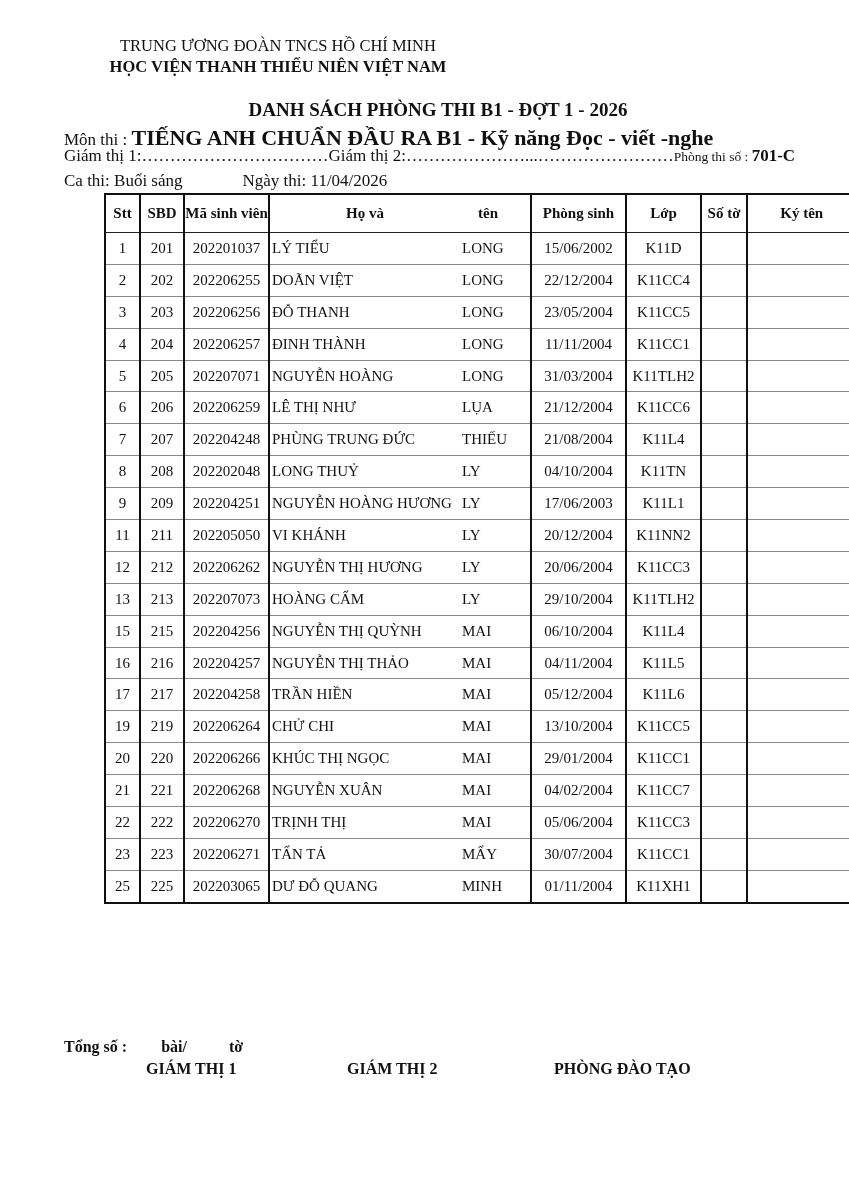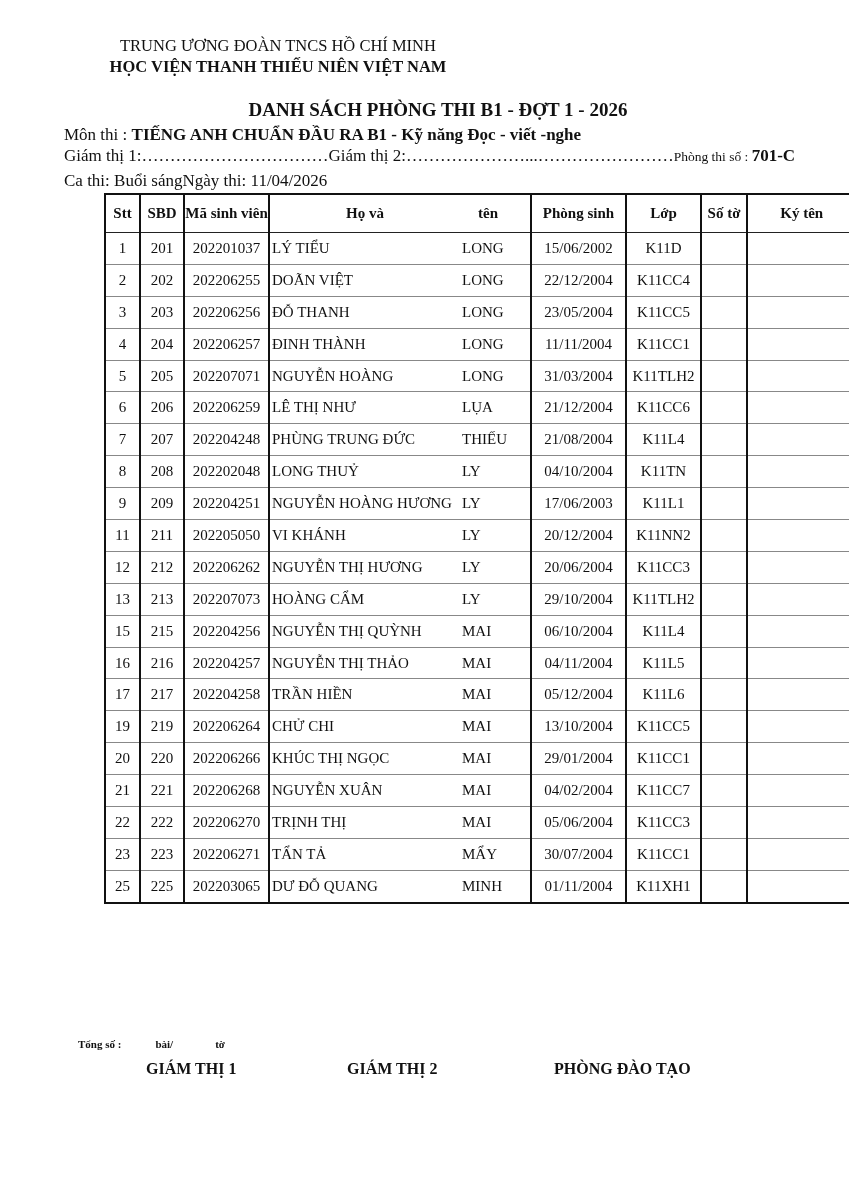--- a/index.html
+++ b/index.html
@@ -4,46 +4,46 @@
 <style>
   html, body { margin: 0; padding: 0; background: #ffffff; }
   body { width: 849px; height: 1200px; position: relative; overflow: hidden;
          font-family: "Liberation Serif", "DejaVu Serif", serif; color: #111; }
   .abs { position: absolute; white-space: nowrap; }
   .org1 { left: 0; width: 556px; top: 36px; text-align: center; font-size: 16.5px; }
   .org2 { left: 0; width: 556px; top: 57px; text-align: center; font-size: 16.5px; font-weight: bold; }
   .title { left: 0; width: 876px; top: 99px; text-align: center; font-size: 19px; font-weight: bold; }
   .line { left: 64px; font-size: 17px; }
   .l-subject { top: 125px; }
-  .l-subject b { font-size: 17px; }
+  .l-subject b { font-size: 22px; }
   .l-proctor { top: 134px; margin-top: 12px; }
   .l-proctor .room-label { font-size: 13.5px; }
   .l-proctor b { font-size: 17px; }
   .l-session { top: 171px; }
-  .l-session .date { }
+  .l-session .date { margin-left: 60px; }
 
   table.roster { position: absolute; left: 70px; top: 193px; width: 752px;
                  border-collapse: collapse; table-layout: fixed; font-size: 15px; margin-left: 34px; }
   table.roster th, table.roster td { border: 1px solid #222; padding: 0; height: 30.9px; }
   table.roster thead th { height: 37px; font-weight: bold; font-size: 15px; text-align: center;
                           border-top: 2px solid #111; line-height: 17px; }
   table.roster th.first, table.roster td.first { border-left: 2px solid #111; }
   table.roster th.last, table.roster td.last { border-right: 3px solid #22c55e; }
   table.roster tbody tr:last-child td { border-bottom: 2px solid #111; }
   table.roster tbody td { border-top-color: #888; border-bottom-color: #888; }
   table.roster .c { text-align: center; }
   table.roster .name { position: relative; }
   .name .ho { position: absolute; left: 2px; top: 7px; }
   .name .ten { position: absolute; left: 192px; top: 7px; }
   th .ho-h { position: absolute; left: 76px; top: 10px; }
   th .ten-h { position: absolute; left: 208px; top: 10px; }
   table.roster th.namehead { position: relative; }
   table.roster .thick { border-left: 2px solid #111; }
 
-  .footer-total { left: 78px; top: 1038px; font-size: 11px; font-weight: bold; }
+  .footer-total { left: 64px; top: 1038px; font-size: 16px; font-weight: bold; }
   .footer-total .bai { margin-left: 34px; }
   .footer-total .to { margin-left: 42px; }
   .sig { top: 1060px; font-size: 16px; font-weight: bold; }
   .sig1 { left: 146px; }
   .sig2 { left: 347px; }
   .sig3 { left: 554px; }
 </style>
 </head>
 <body>
 

